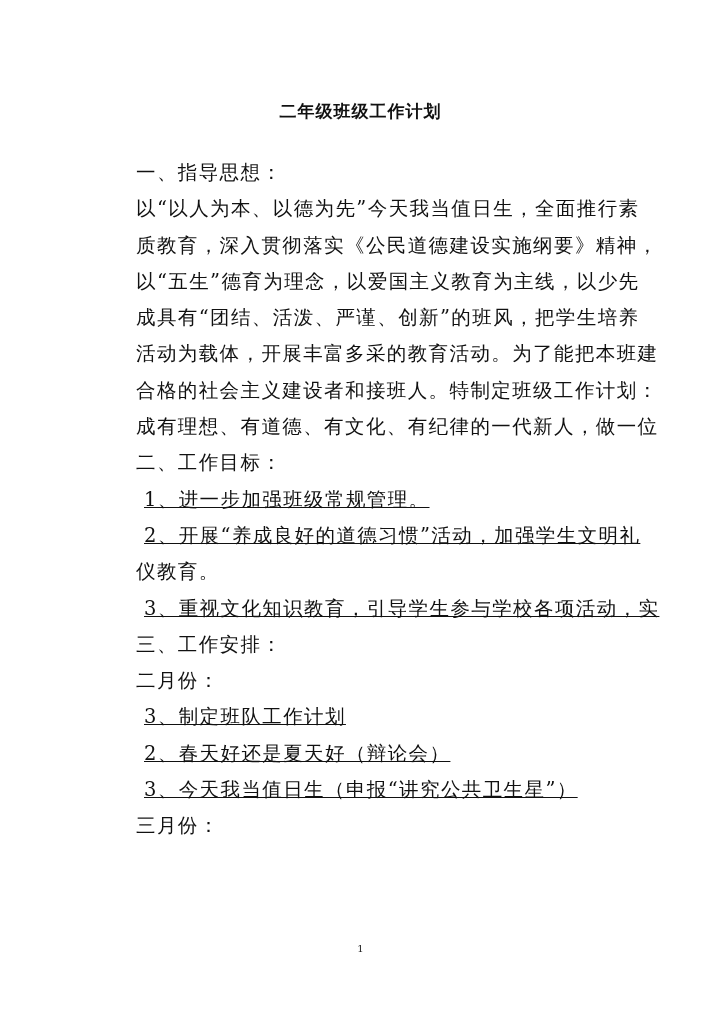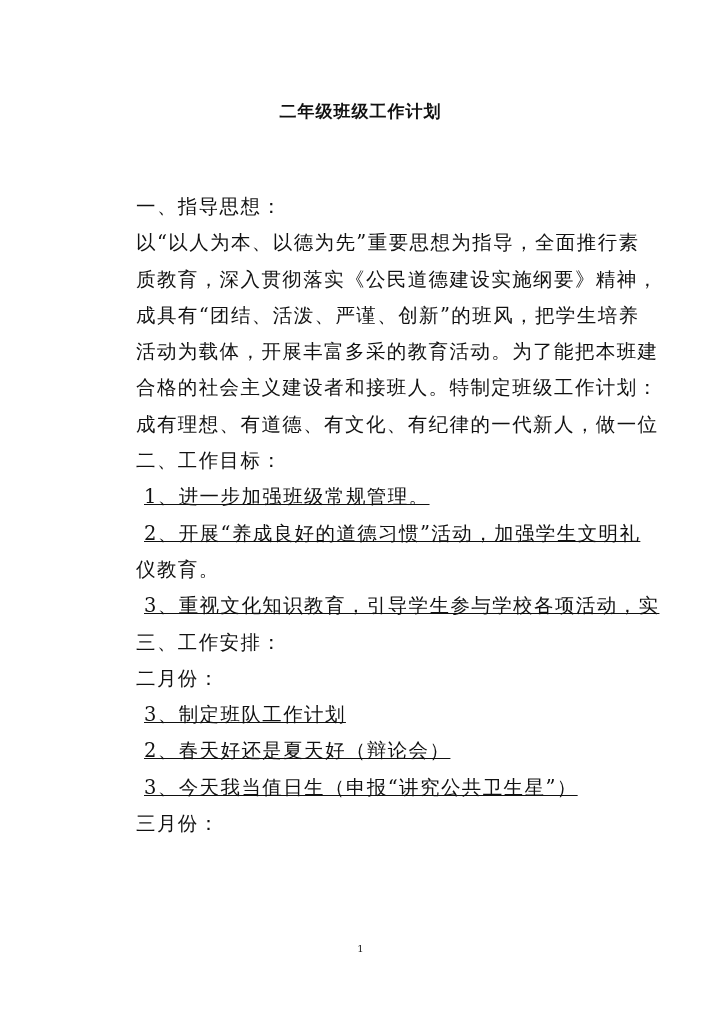--- a/index.html
+++ b/index.html
@@ -1,37 +1,38 @@
 <!DOCTYPE html>
 <html><head>
   <meta charset="utf-8">
   <style>
     html, body { margin: 0; padding: 0; background: #ffffff; }
     body { width: 721px; height: 1020px; position: relative; overflow: hidden;
            font-family: "DejaVu Serif", "Liberation Serif", serif; color: #111; }
     .page { position: absolute; left: 0; top: 0; width: 721px; height: 1020px; background: #fff; }
     .title { position: absolute; top: 99px; left: 0; width: 721px; text-align: center;
              font-size: 17px; font-weight: bold; letter-spacing: 1px; line-height: 24px; }
-    .body { position: absolute; left: 136px; top: 189px; width: 476px; }
+    .body { position: absolute; left: 136px; top: 155px; width: 476px; }
     .line { font-size: 19.5px; line-height: 36.3px; height: 36.3px; white-space: nowrap;
             letter-spacing: 1.4px; overflow: visible; }
     .indent { padding-left: 8px; text-decoration: underline; }
     .pageno { position: absolute; top: 943px; left: 0; width: 721px; text-align: center;
               font-size: 10px; color: #222; }
   </style>
 </head>
 <body>
 
 <div class="page">
   <div class="title">二年级班级工作计划</div>
 
   <div class="body">
     <div class="line">一、指导思想：</div>
-    <div class="line">以“以人为本、以德为先”重要思想为指导，全面推行素</div>
+    <div class="line">以“以人为本、以德为先”今天我当值日生，全面推行素</div>
     <div class="line">质教育，深入贯彻落实《公民道德建设实施纲要》精神，</div>
+    <div class="line">以“五生”德育为理念，以爱国主义教育为主线，以少先</div>
     <div class="line">成具有“团结、活泼、严谨、创新”的班风，把学生培养</div>
     <div class="line">活动为载体，开展丰富多采的教育活动。为了能把本班建</div>
     <div class="line">合格的社会主义建设者和接班人。特制定班级工作计划：</div>
     <div class="line">成有理想、有道德、有文化、有纪律的一代新人，做一位</div>
     <div class="line">二、工作目标：</div>
     <div class="line indent">1、进一步加强班级常规管理。</div>
     <div class="line indent">2、开展“养成良好的道德习惯”活动，加强学生文明礼</div>
     <div class="line">仪教育。</div>
     <div class="line indent">3、重视文化知识教育，引导学生参与学校各项活动，实</div>
     <div class="line">三、工作安排：</div>

